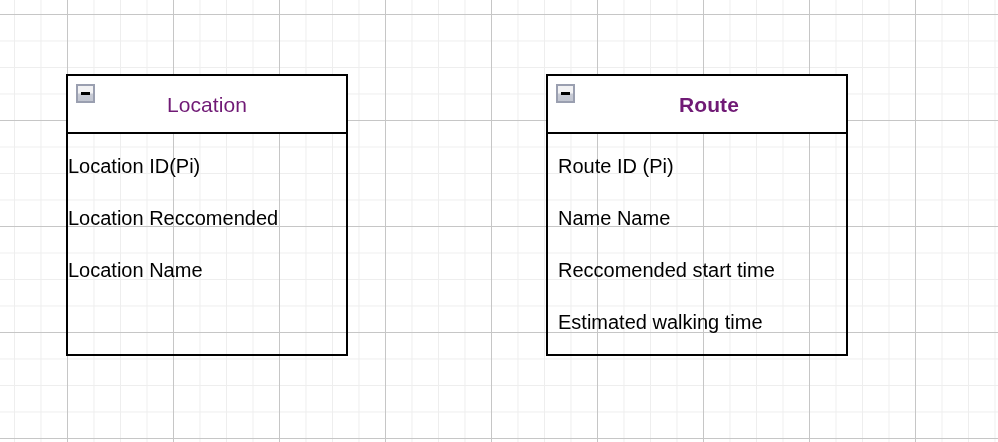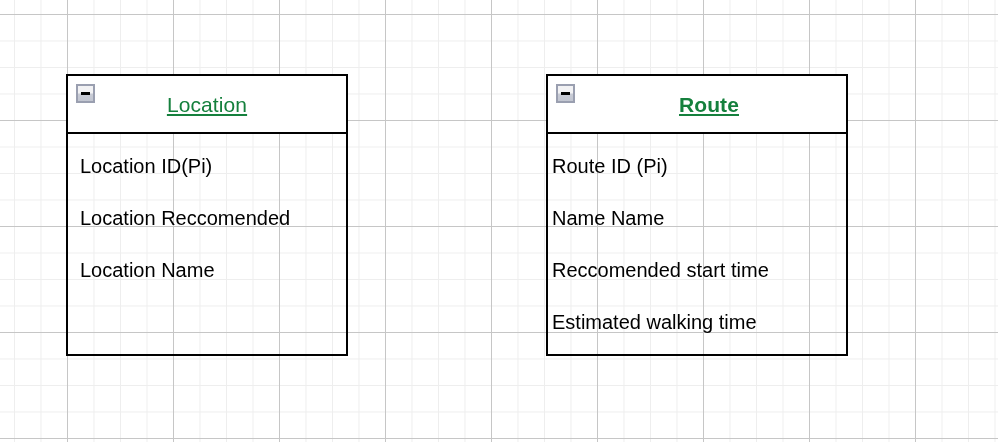--- a/index.html
+++ b/index.html
@@ -57,24 +57,23 @@
     border-bottom: 2px solid #000000;
     background: #ffffff;
     display: flex;
     align-items: center;
     justify-content: center;
   }
 
   .entity-title {
     font-size: 21px;
     line-height: 1;
-    color: #15803d;
+    color: #701a75;
     letter-spacing: 0.1px;
     white-space: nowrap;
-    text-decoration: underline;
   }
   .entity-title.bold {
     font-weight: bold;
     margin-left: 24px;
   }
 
   
   .collapse-icon {
     position: absolute;
     left: 8px;
@@ -116,29 +115,29 @@
     white-space: nowrap;
   }
 
   
   #entity-location {
     left: 66px;
     top: 74px;
     width: 282px;
     height: 282px;
   }
-  #entity-location .attr-row { padding-left: 12px; }
+  #entity-location .attr-row { }
 
   #entity-route {
     left: 546px;
     top: 74px;
     width: 302px;
     height: 282px;
   }
-  #entity-route .attr-row { padding-left: 4px; }
+  #entity-route .attr-row { padding-left: 10px; }
   
   #entity-route .attr-row.indented { }
 </style>
 </head>
 <body>
 
 <div id="canvas">
 
   <div class="entity" id="entity-location">
     <div class="entity-header">

